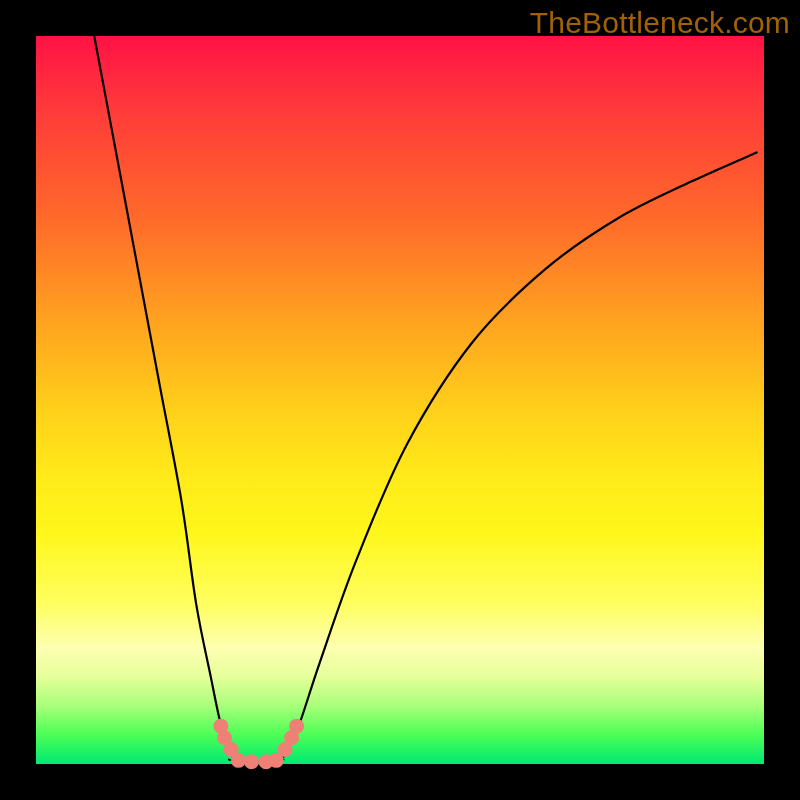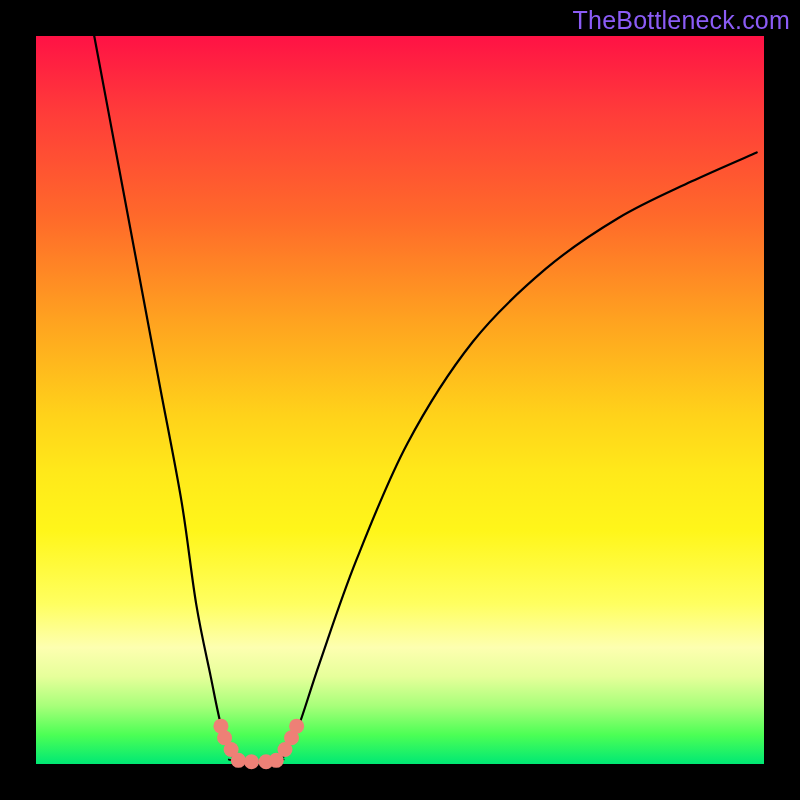--- a/index.html
+++ b/index.html
@@ -39,22 +39,22 @@
       #e6ff9a 88%,
       #a8ff7a 92%,
       #4cff55 96%,
       #00e874 100%
     );
   }
   .watermark {
     position: absolute;
     top: 6px;
     right: 10px;
-    color: #8b5cf6;
-    font-size: 25px;
+    color: #a16207;
+    font-size: 30px;
     letter-spacing: 0.2px;
     user-select: none;
   }
   svg.curve {
     position: absolute;
     left: 0;
     top: 0;
     width: 728px;
     height: 728px;
     overflow: visible;

